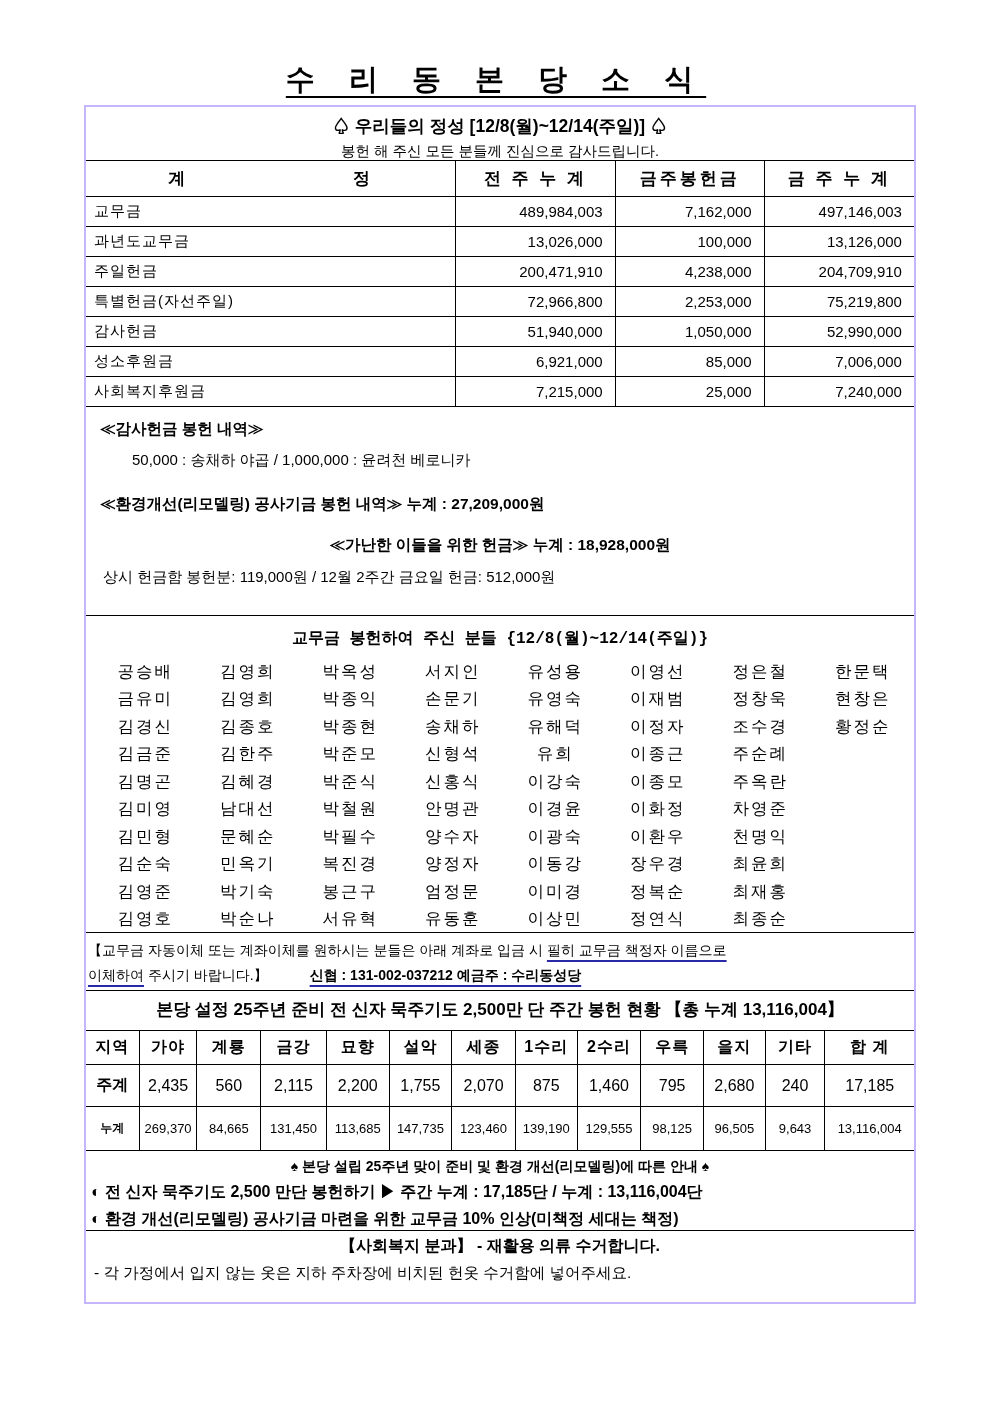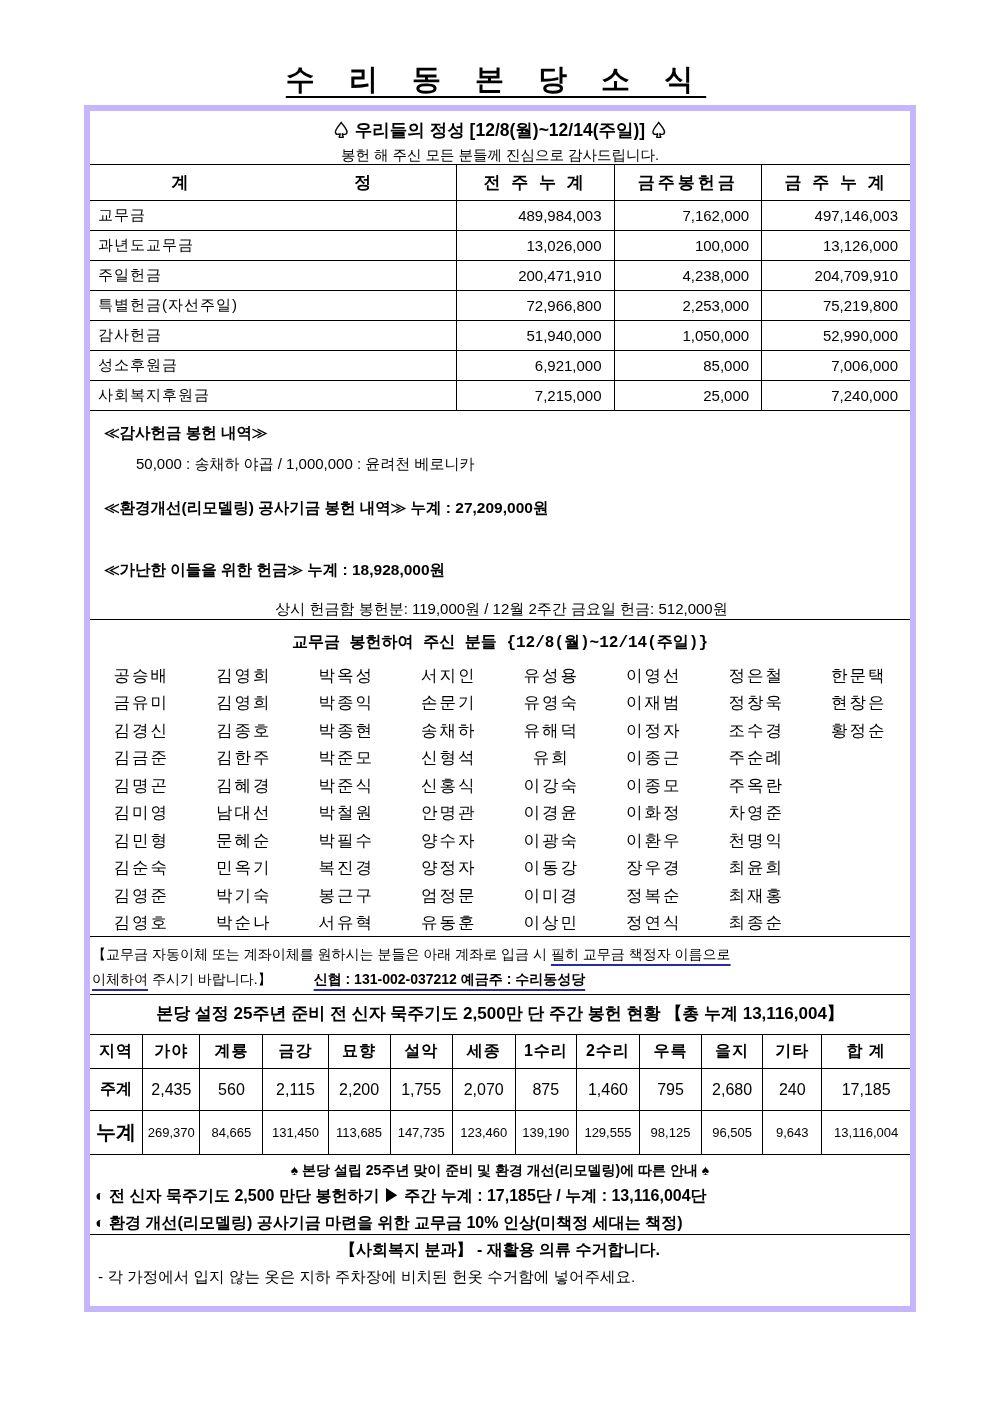--- a/index.html
+++ b/index.html
@@ -19,21 +19,21 @@
     font-size: 29px; font-weight: bold;
     letter-spacing: 13px;
     text-decoration: underline;
     text-decoration-thickness: 2px;
     text-underline-offset: 7px;
   }
 
   
   .main-box {
     position: absolute; left: 84px; top: 105px; width: 832px;
-    border: 6px solid #c4b5fd;
+    border: 2px solid #c4b5fd;
     background: #fff;
   }
   .sec { border-top: 1px solid #000; overflow: hidden; }
   .sec:first-child { border-top: none; }
 
   
   .sec-offering-header { height: 53px; text-align: center; }
   .oh-title { font-size: 17.5px; font-weight: bold; margin-top: 7px; }
   .oh-sub { font-size: 14.5px; margin-top: 4px; }
 
@@ -57,31 +57,31 @@
   .t1 .head { font-weight: bold; font-size: 17px; letter-spacing: 3px; }
   .t1 .acct-head { justify-content: space-around; }
   .t1 .name-cell { justify-content: flex-start; padding-left: 8px; font-size: 15px; letter-spacing: 1px; }
   .t1 .num-cell { justify-content: flex-end; padding-right: 12px; font-size: 15px; }
 
   
   .sec-details { height: 209px; padding: 12px 14px 0 14px; font-size: 15px; }
   .sec-details .hd { font-weight: bold; font-size: 15.5px; }
   .d-thanks-entries { margin-top: 11px; padding-left: 32px; }
   .d-remodel { margin-top: 24px; }
-  .d-poor { margin-top: 41px; }
-  .d-poor-detail { margin-top: 19px; padding-left: 3px; text-align: center; }
+  .d-poor { margin-top: 20px; text-align: center; }
+  .d-poor-detail { margin-top: 12px; padding-left: 3px; }
   .d-feast { margin-top: 30px; }
 
   
   .sec-donors { height: 317px; }
   .donors-title { text-align: center; font-weight: bold; font-size: 16px; padding-top: 12px; font-family: Liberation Mono, monospace; }
   .donor-grid {
     display: grid; grid-template-columns: repeat(8, 1fr);
     grid-auto-rows: 27.5px; margin-top: 9px;
-    font-size: 16.5px; letter-spacing: 2px;
+    font-size: 16.5px; letter-spacing: 2px; margin-left: 8px;
   }
   .donor-grid .dcell { display: flex; align-items: center; justify-content: center; }
 
   
   .sec-account { height: 58px; padding: 5px 6px 0 2px; font-size: 14px; line-height: 25px; }
   .u {
     text-decoration: underline;
     text-decoration-color: #2929a8;
     text-decoration-thickness: 2px;
     text-underline-offset: 5px;
@@ -95,21 +95,21 @@
   
   .sec-rosary-table { height: 120px; text-align: center; }
   .rt {
     grid-template-columns: 53fr 58fr 64fr 66fr 63fr 63fr 64fr 62fr 64fr 63fr 62fr 60fr 90fr;
     grid-template-rows: 33px 42px 44px;
   }
   .rt .cell { font-size: 16px; }
   .rt .head-row .cell { font-weight: bold; letter-spacing: 1px; }
   .rt .lbl { font-weight: bold; }
   .rt .total-row .cell { font-size: 13px; letter-spacing: 0; }
-  .rt .total-row .lbl { font-size: 20px; }
+  .rt .total-row .lbl { font-size: 12px; }
 
   
   .sec-anniv { height: 80px; font-weight: bold; }
   .anniv-title { text-align: center; font-size: 14px; padding-top: 7px; }
   .anniv-line { font-size: 16px; padding-left: 5px; margin-top: 6px; }
 
   
   .sec-welfare { height: 72px; }
   .welfare-title { text-align: center; font-weight: bold; font-size: 16px; padding-top: 5px; }
   .welfare-line { font-size: 15.5px; padding-left: 8px; margin-top: 6px; }

